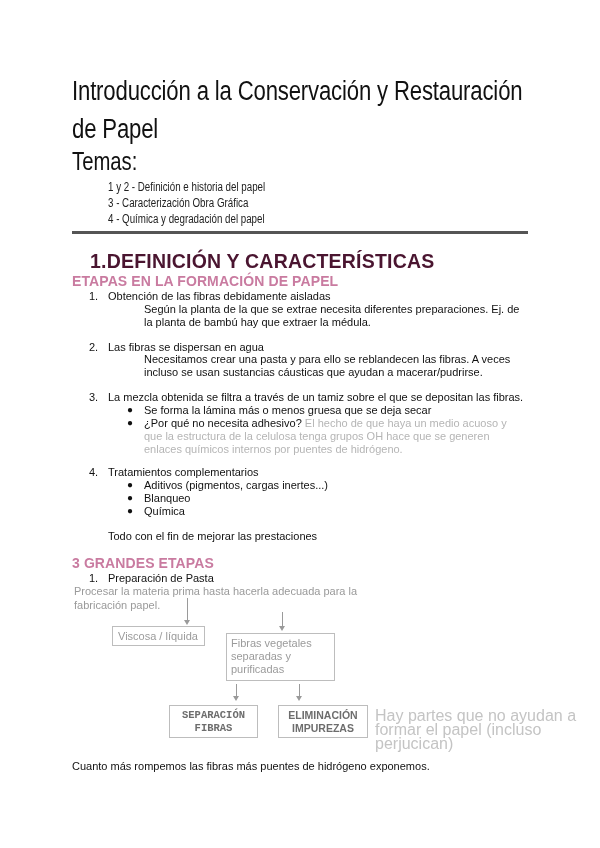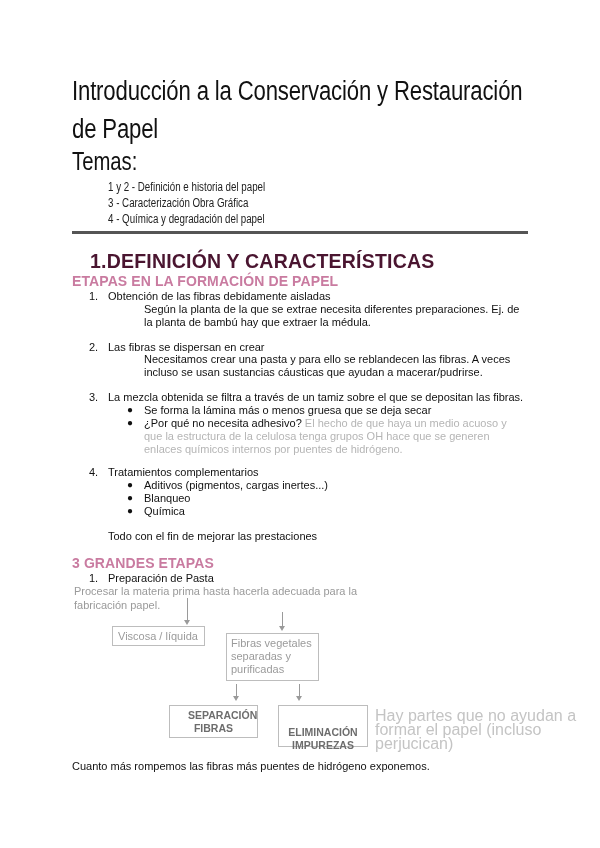--- a/index.html
+++ b/index.html
@@ -70,21 +70,21 @@
 
 <div class="abs h1">1.DEFINICIÓN Y CARACTERÍSTICAS</div>
 <div class="abs h2">ETAPAS EN LA FORMACIÓN DE PAPEL</div>
 
 <div class="txt num" style="top:289px">1.</div>
 <div class="txt item-title" style="top:289px">Obtención de las fibras debidamente aisladas</div>
 <div class="txt sub" style="top:302px">Según la planta de la que se extrae necesita diferentes preparaciones. Ej. de</div>
 <div class="txt sub" style="top:315px">la planta de bambú hay que extraer la médula.</div>
 
 <div class="txt num" style="top:340px">2.</div>
-<div class="txt item-title" style="top:340px">Las fibras se dispersan en crear</div>
+<div class="txt item-title" style="top:340px">Las fibras se dispersan en agua</div>
 <div class="txt sub" style="top:352px">Necesitamos crear una pasta y para ello se reblandecen  las fibras. A veces</div>
 <div class="txt sub" style="top:365px">incluso se usan sustancias cáusticas que ayudan a macerar/pudrirse.</div>
 
 <div class="txt num" style="top:390px">3.</div>
 <div class="txt item-title" style="top:390px">La mezcla obtenida se filtra a través de un tamiz sobre el que se depositan las fibras.</div>
 <div class="txt bullet" style="top:403px">●</div>
 <div class="txt sub" style="top:403px">Se forma la lámina más o menos gruesa que se deja secar</div>
 <div class="txt bullet" style="top:416px">●</div>
 <div class="txt sub" style="top:416px">
   <span>¿Por qué no necesita adhesivo?</span><span class="grey"> El hecho de que haya un medio acuoso y</span>
@@ -109,36 +109,36 @@
 <div class="abs diag-text" style="left:74px; top:584px">Procesar la materia prima hasta hacerla adecuada para la</div>
 <div class="abs diag-text" style="left:74px; top:598px">fabricación papel.</div>
 
 <div class="vline" style="left:187px; top:598px; height:24px"></div>
 <div class="arrowhead" style="left:184px; top:620px"></div>
 <div class="vline" style="left:282px; top:612px; height:16px"></div>
 <div class="arrowhead" style="left:279px; top:626px"></div>
 
 <div class="box" style="left:112px; top:626px; width:93px; height:20px; padding:3px 5px;">Viscosa / líquida</div>
 
-<div class="box" style="left:226px; top:633px; width:93px; height:48px; padding:3px 4px;">
+<div class="box" style="left:226px; top:633px; width:109px; height:48px; padding:3px 4px;">
   <div>Fibras vegetales</div>
   <div>separadas y</div>
   <div>purificadas</div>
 </div>
 
 <div class="vline" style="left:236px; top:684px; height:14px"></div>
 <div class="arrowhead" style="left:233px; top:696px"></div>
 <div class="vline" style="left:299px; top:684px; height:14px"></div>
 <div class="arrowhead" style="left:296px; top:696px"></div>
 
-<div class="box bold" style="left:169px; top:705px; width:89px; height:33px; padding:3px 18px;">
+<div class="box bold" style="left:169px; top:705px; width:89px; height:33px; padding:3px 12px;font-family:Liberation Mono, monospace;">
   <div>SEPARACIÓN</div>
   <div>FIBRAS</div>
 </div>
-<div class="box bold" style="left:278px; top:705px; width:90px; height:33px; padding:20px 2px;">
+<div class="box bold" style="left:278px; top:705px; width:90px; height:33px; padding:3px 2px;">
   <div>ELIMINACIÓN</div>
   <div>IMPUREZAS</div>
 </div>
 
 <div class="abs note" style="left:375px; top:709px">Hay partes que no ayudan a</div>
 <div class="abs note" style="left:375px; top:723px">formar el papel (incluso</div>
 <div class="abs note" style="left:375px; top:737px">perjucican)</div>
 
 <div class="txt abs" style="left:72px; top:759px">Cuanto más rompemos las fibras más puentes de hidrógeno exponemos.</div>
 

